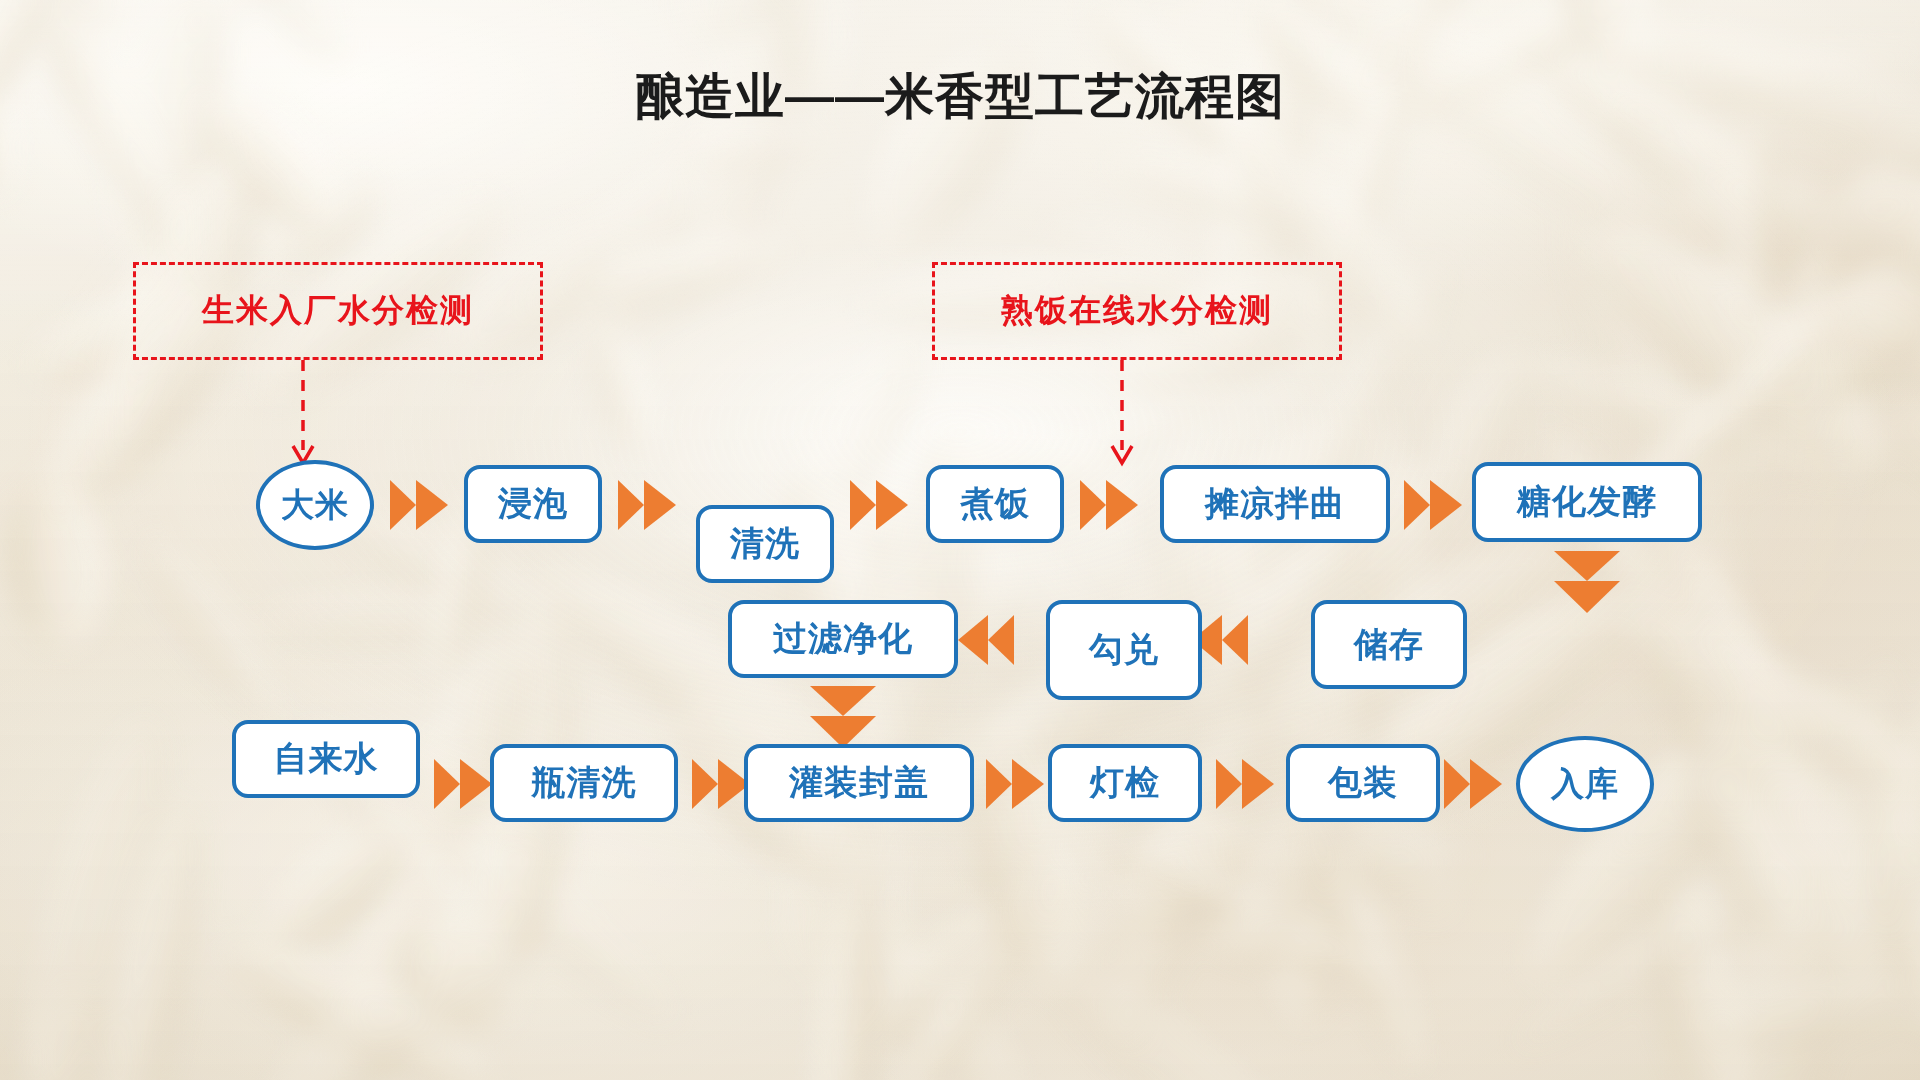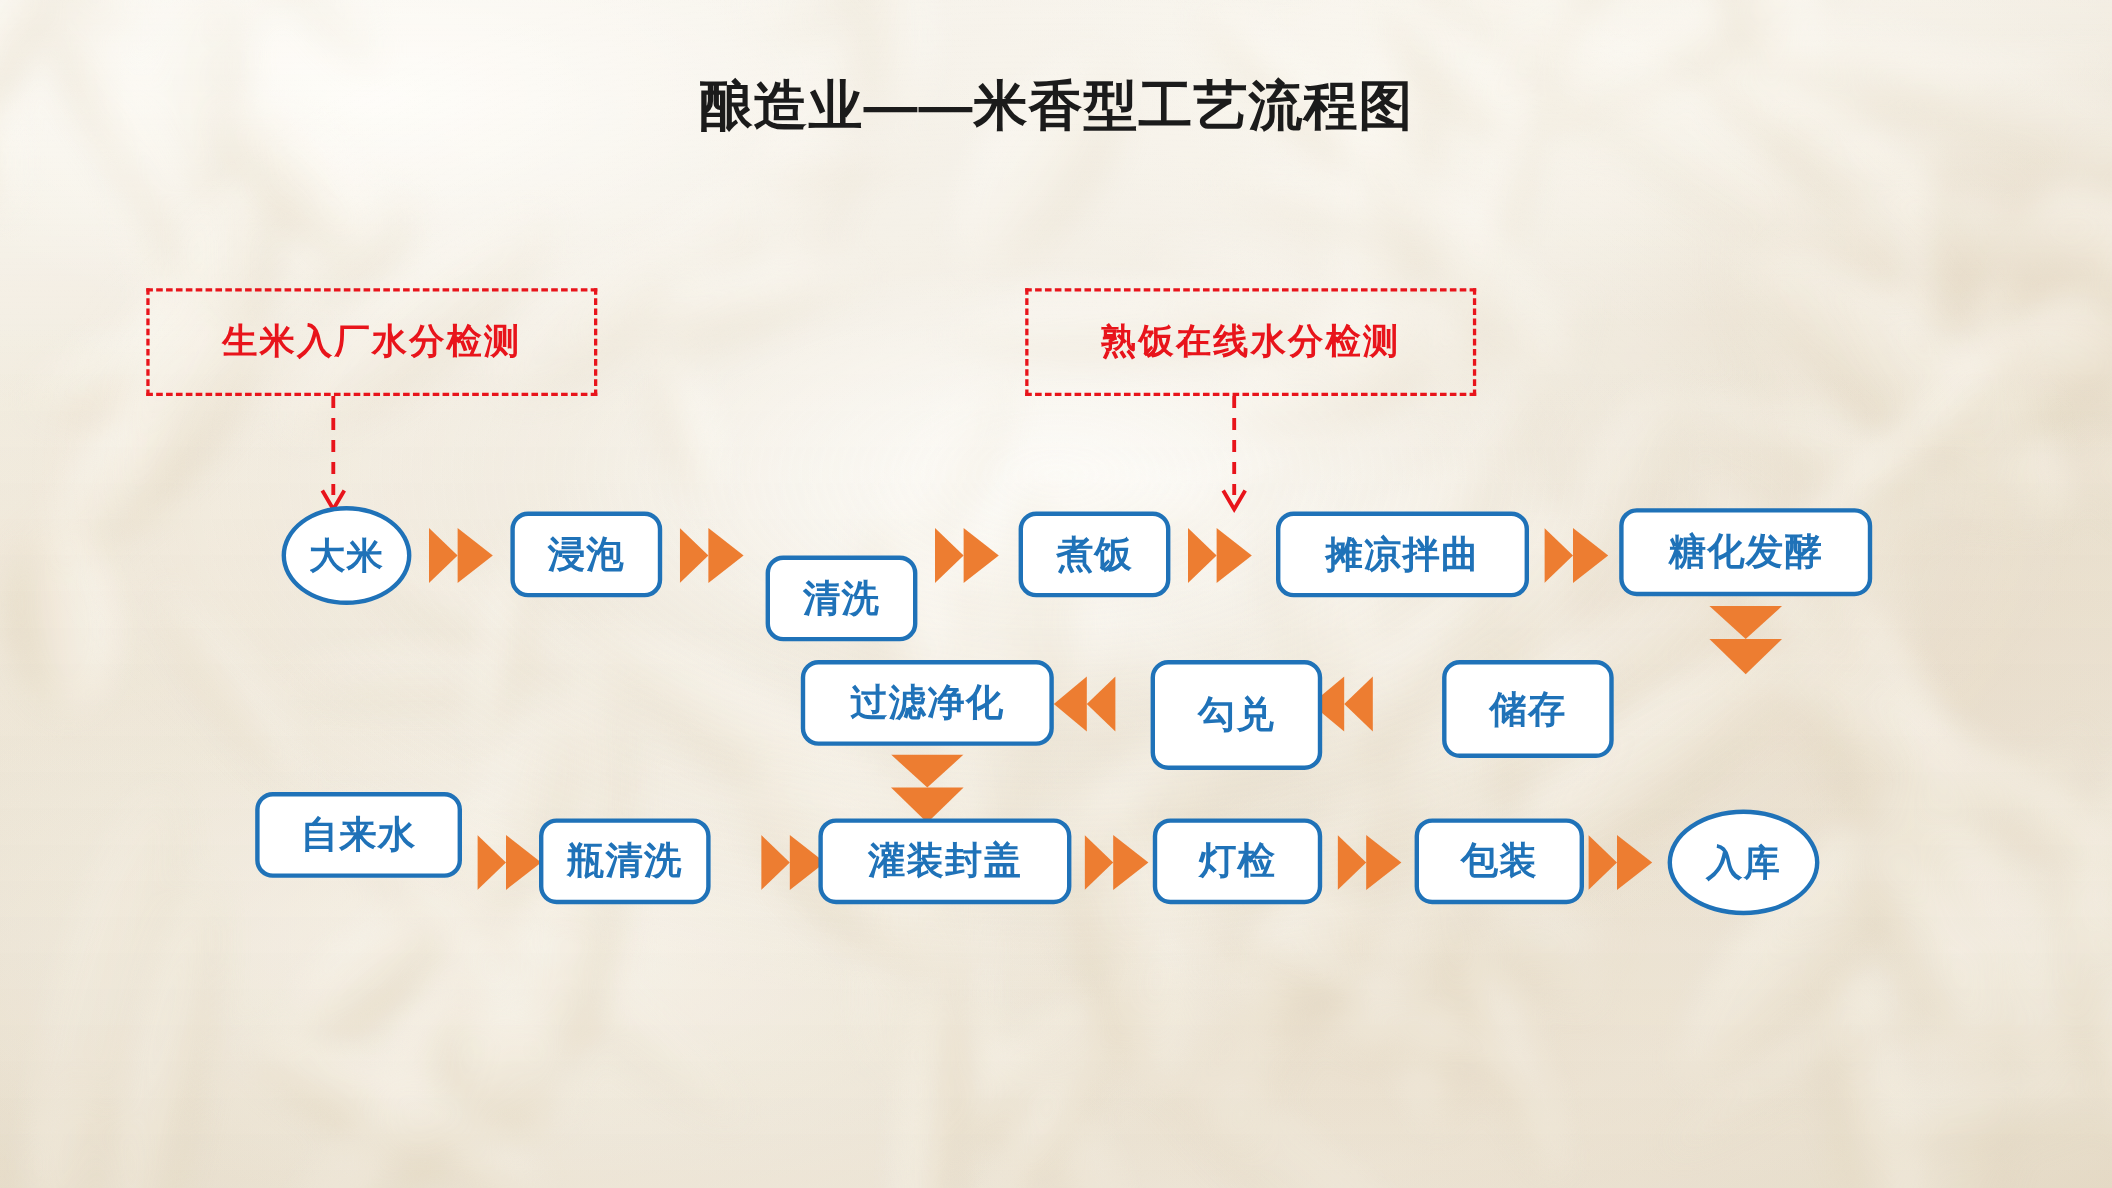--- a/index.html
+++ b/index.html
@@ -367,21 +367,21 @@
 
   <div class="node pill" style="left:232px; top:720px; width:188px; height:78px;">自来水</div>
 
   <div class="arrow" style="left:434px; top:757px;">
     <svg width="62" height="54" viewBox="0 0 62 54">
       <polygon points="0,2 26,27 0,52" fill="#ED7D31"></polygon>
       <polygon points="26,2 58,27 26,52" fill="#ED7D31"></polygon>
     </svg>
   </div>
 
-  <div class="node pill" style="left:490px; top:744px; width:156px; height:78px;">瓶清洗</div>
+  <div class="node pill" style="left:490px; top:744px; width:188px; height:78px;">瓶清洗</div>
 
   <div class="arrow" style="left:692px; top:757px;">
     <svg width="62" height="54" viewBox="0 0 62 54">
       <polygon points="0,2 26,27 0,52" fill="#ED7D31"></polygon>
       <polygon points="26,2 58,27 26,52" fill="#ED7D31"></polygon>
     </svg>
   </div>
 
   <div class="node pill" style="left:744px; top:744px; width:230px; height:78px;">灌装封盖</div>
 

